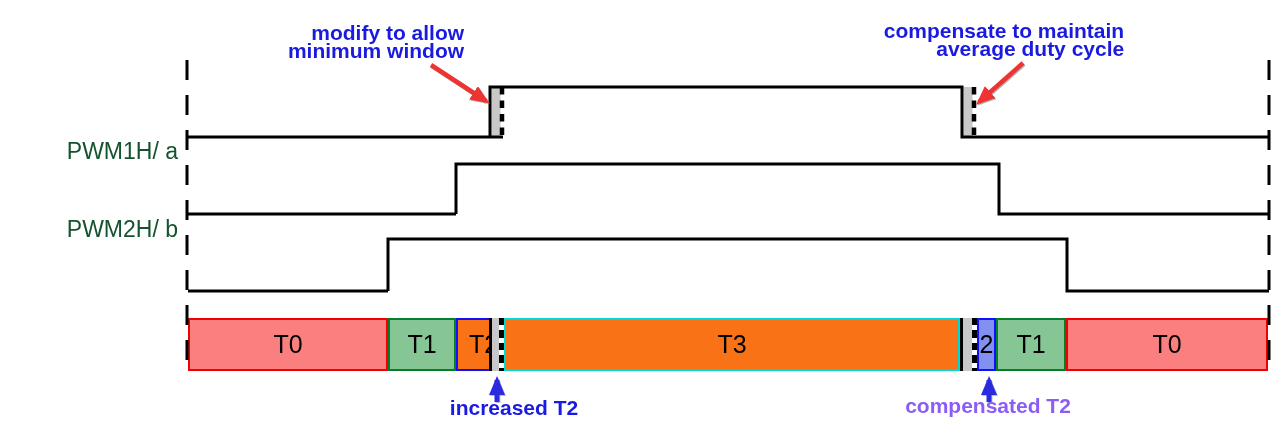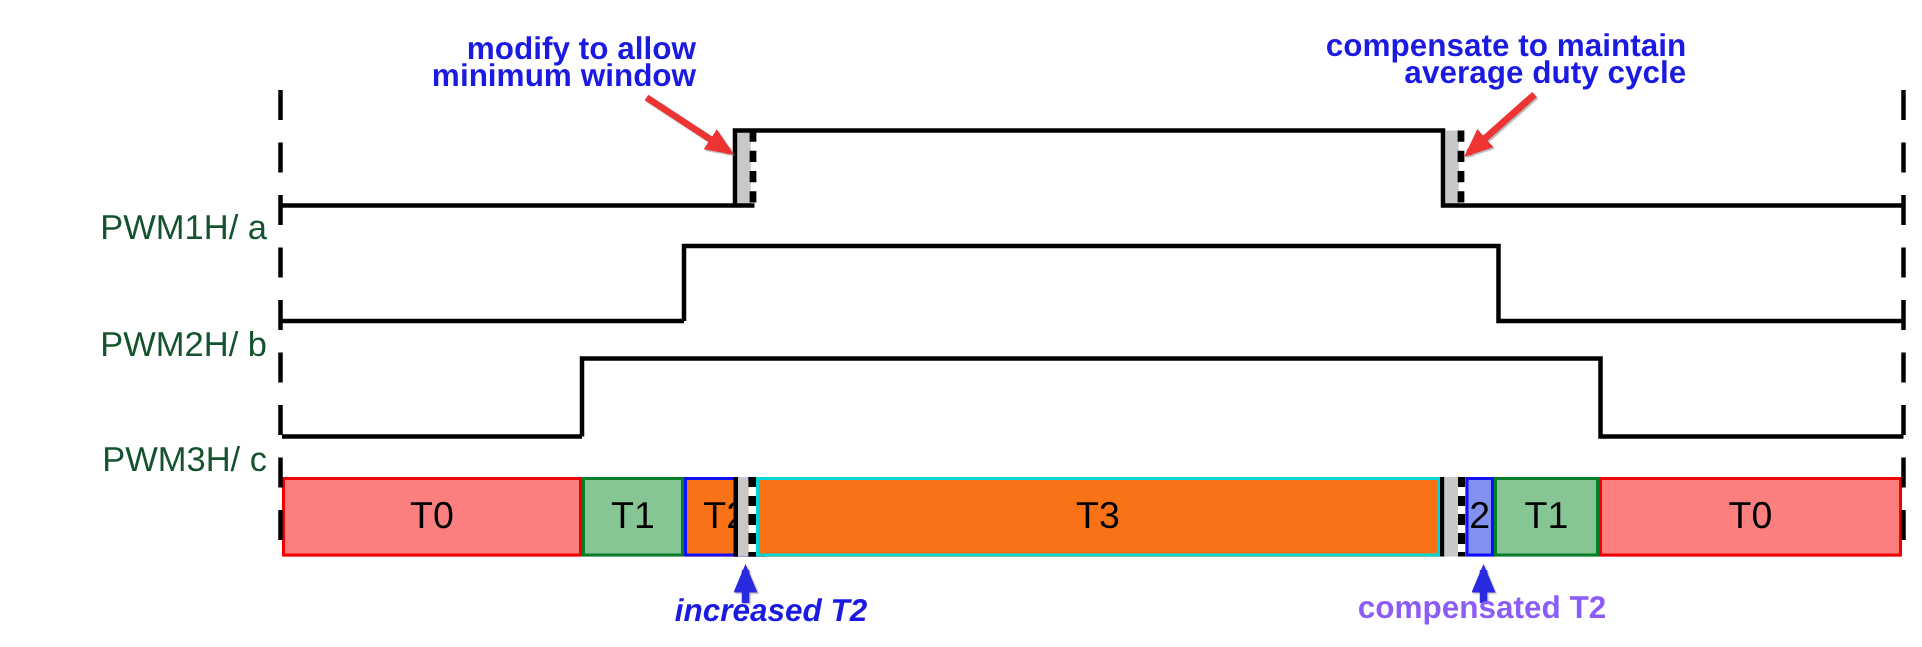--- a/index.html
+++ b/index.html
@@ -14,38 +14,37 @@
   }
   #lbl-pwm1h{top:106px;}
   #lbl-pwm2h{top:184px;}
   #lbl-pwm3h{top:261px;}
   .ann{
     position:absolute;transform:translateX(-50%);text-align:right;
     font-size:21px;font-weight:bold;line-height:18px;white-space:nowrap;z-index:4;
   }
   #ann-modify{left:376px;top:24px;}
   #ann-compensate{left:1004px;top:22px;}
-  #ann-increased{left:514px;top:399px;font-style:italic;}
+  #ann-increased{left:514px;top:399px;}
   #ann-compensated{left:988px;top:397px;}
   #bar{position:absolute;z-index:1;}
   .slot{
     position:absolute;top:0;height:100%;box-sizing:border-box;border:2px solid #000;
     display:flex;align-items:center;justify-content:center;
     font-size:25px;color:#000;overflow:visible;white-space:nowrap;
   }
   .barpiece{position:absolute;top:0;height:100%;}
 </style>
 </head>
 <body>
 
 <div id="stage">
 
   <div class="sig-label" id="lbl-pwm1h">PWM1H/ a</div>
   <div class="sig-label" id="lbl-pwm2h">PWM2H/ b</div>
-  <div class="sig-label" id="lbl-pwm3h">PWM3H/ c</div>
 
   <div class="ann" id="ann-modify" style="color: rgb(26, 26, 224);">
     <div>modify to allow</div>
     <div>minimum window</div>
   </div>
 
   <div class="ann" id="ann-compensate" style="color: rgb(26, 26, 224);">
     <div>compensate to maintain</div>
     <div>average duty cycle</div>
   </div>

